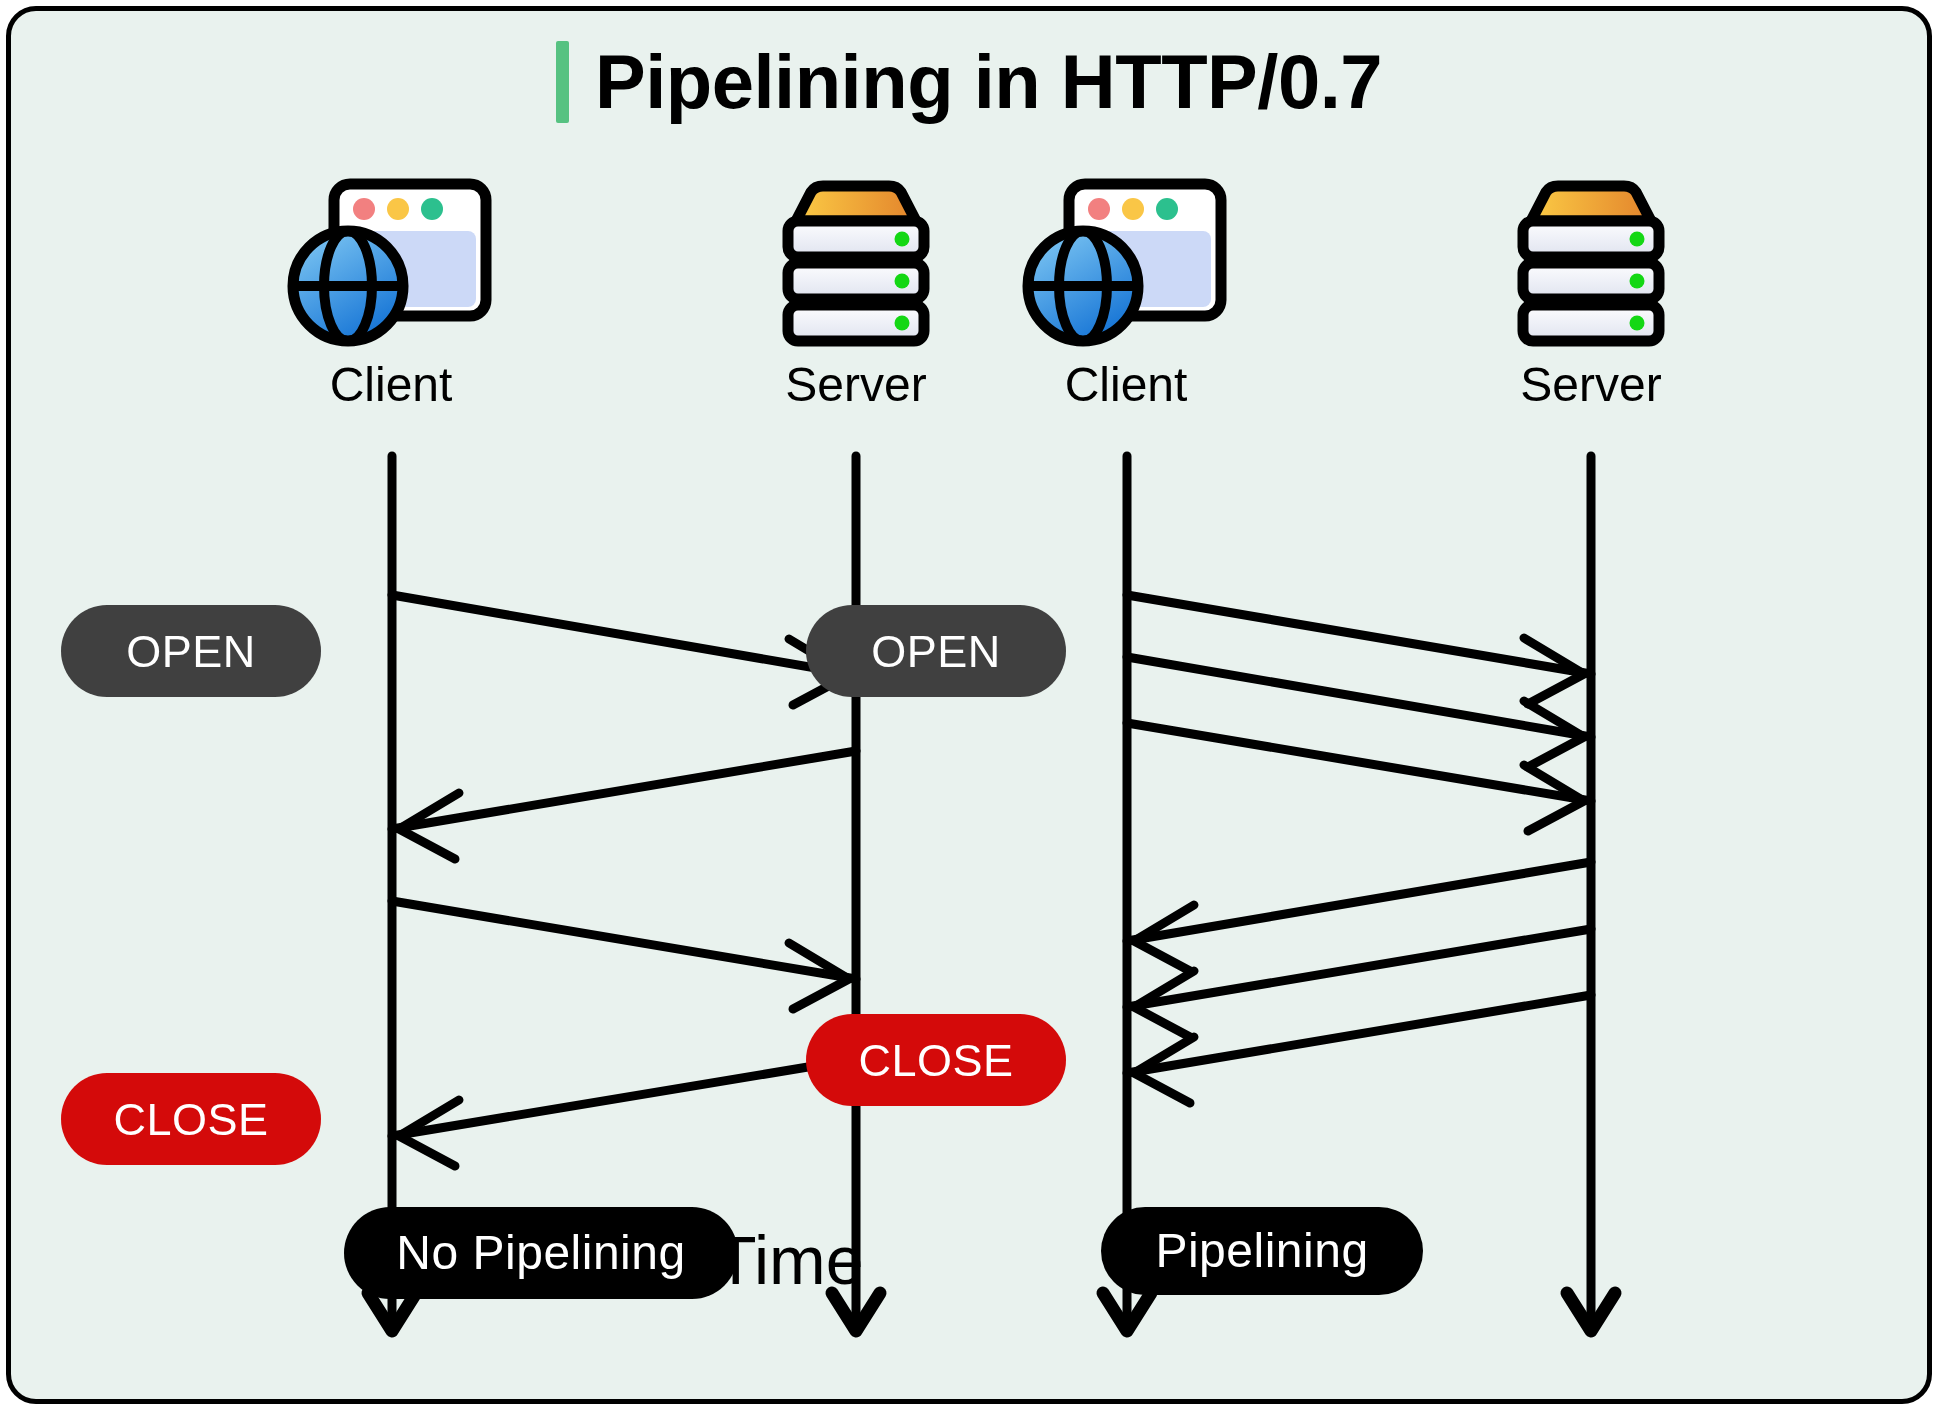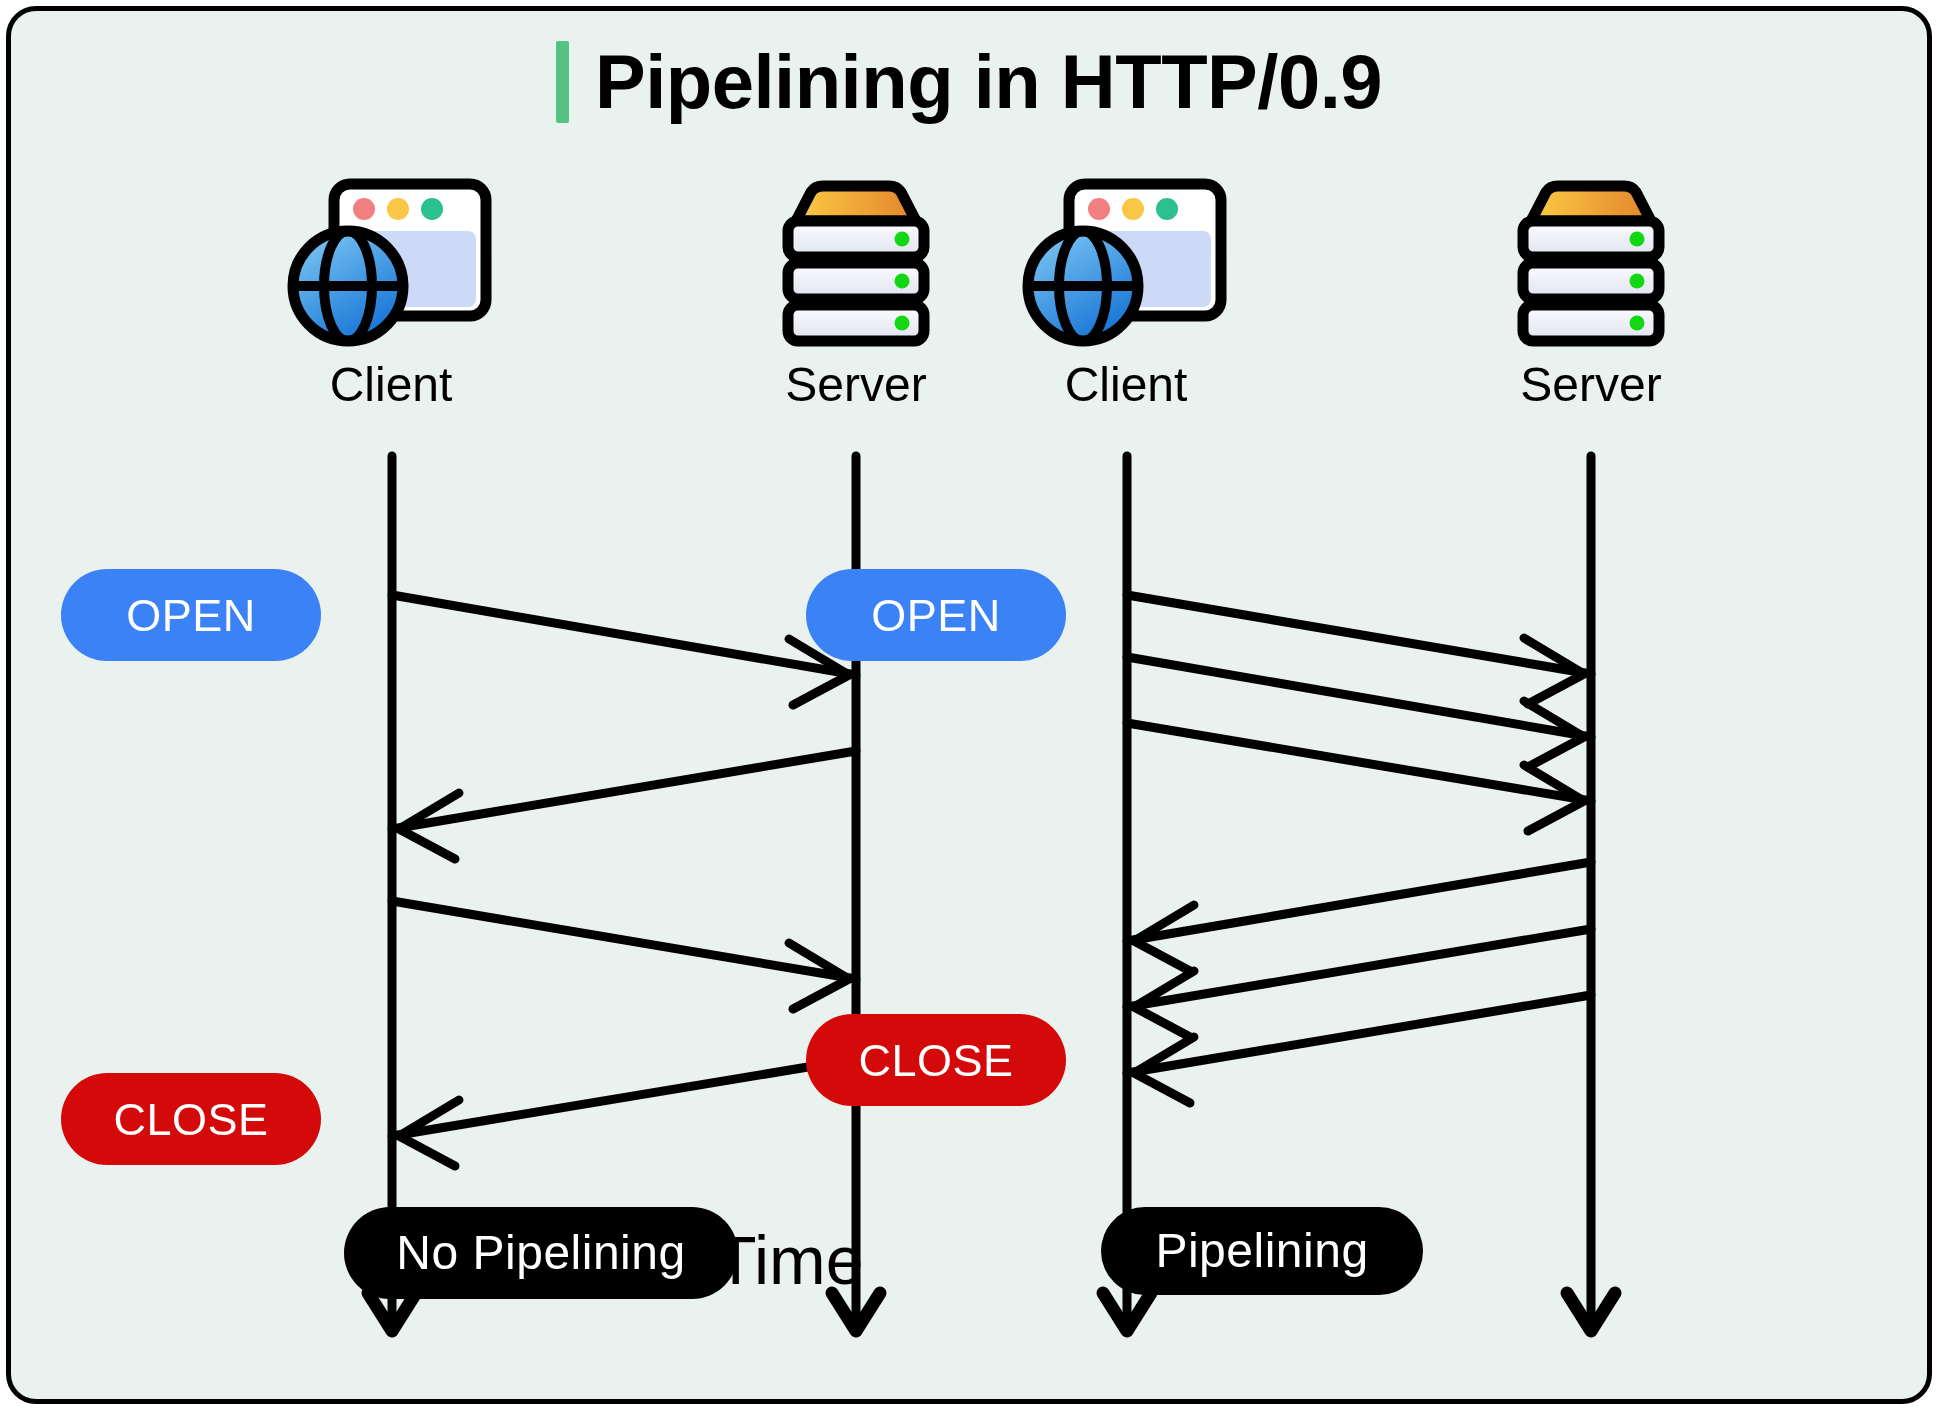--- a/index.html
+++ b/index.html
@@ -83,21 +83,21 @@
     align-items: center;
     justify-content: center;
     border-radius: 999px;
     color: #ffffff;
     font-size: 45px;
     line-height: 1;
     letter-spacing: 0.5px;
     white-space: nowrap;
     box-sizing: border-box;
   }
-  .pill-open   { background: #3b82f6; }
+  .pill-open   { background: #404040; margin-top: 36px; }
   .pill-close  { background: #d40a0a; }
   .pill-black  { background: #000000; }
   
   .plain-label {
     position: absolute;
     font-size: 68px;
     color: #000000;
     line-height: 1;
     white-space: nowrap;
   }
@@ -110,21 +110,21 @@
   }
 </style>
 </head>
 <body>
 
 <div id="canvas">
   <div class="frame">
 
     <div class="title-wrap">
       <div class="title-bar"></div>
-      <div class="title-text">Pipelining in HTTP/0.9</div>
+      <div class="title-text">Pipelining in HTTP/0.7</div>
     </div>
 
     <div class="actor" style="left:250px; top:165px;">
       <div class="icon-slot">
         <svg width="210" height="175" viewBox="0 0 210 175" xmlns="http://www.w3.org/2000/svg">
           <defs>
             <linearGradient id="glb1" x1="0" y1="0" x2="0.6" y2="1">
               <stop offset="0" stop-color="#86cdf5"></stop>
               <stop offset="1" stop-color="#1876d6"></stop>
             </linearGradient>

